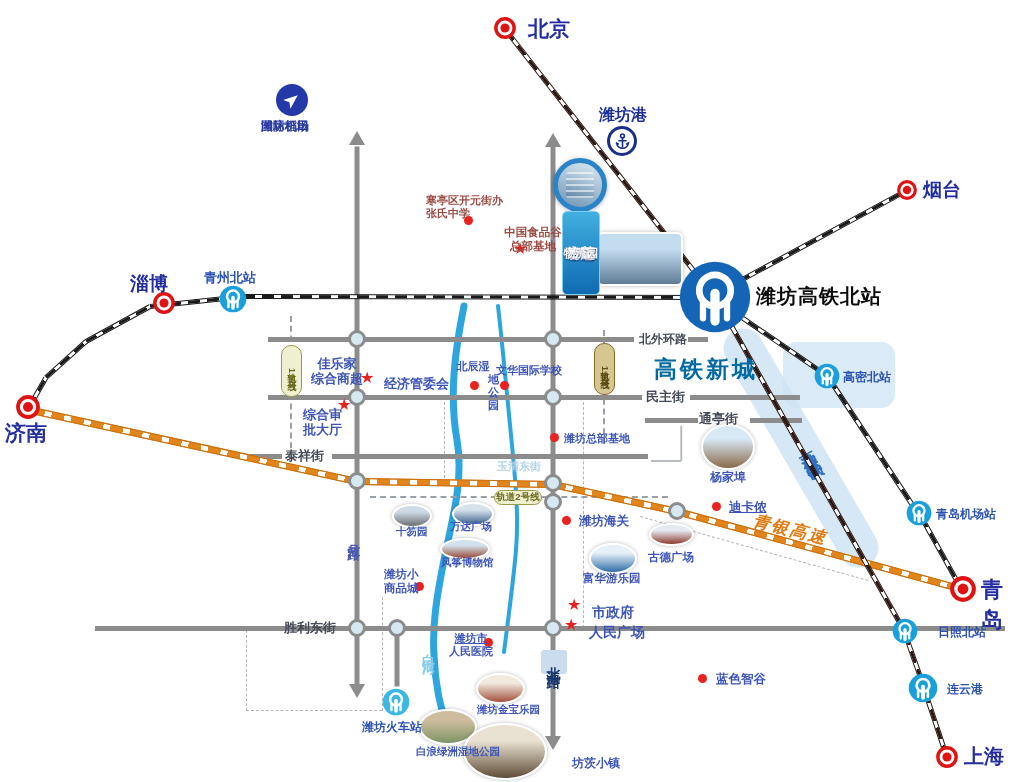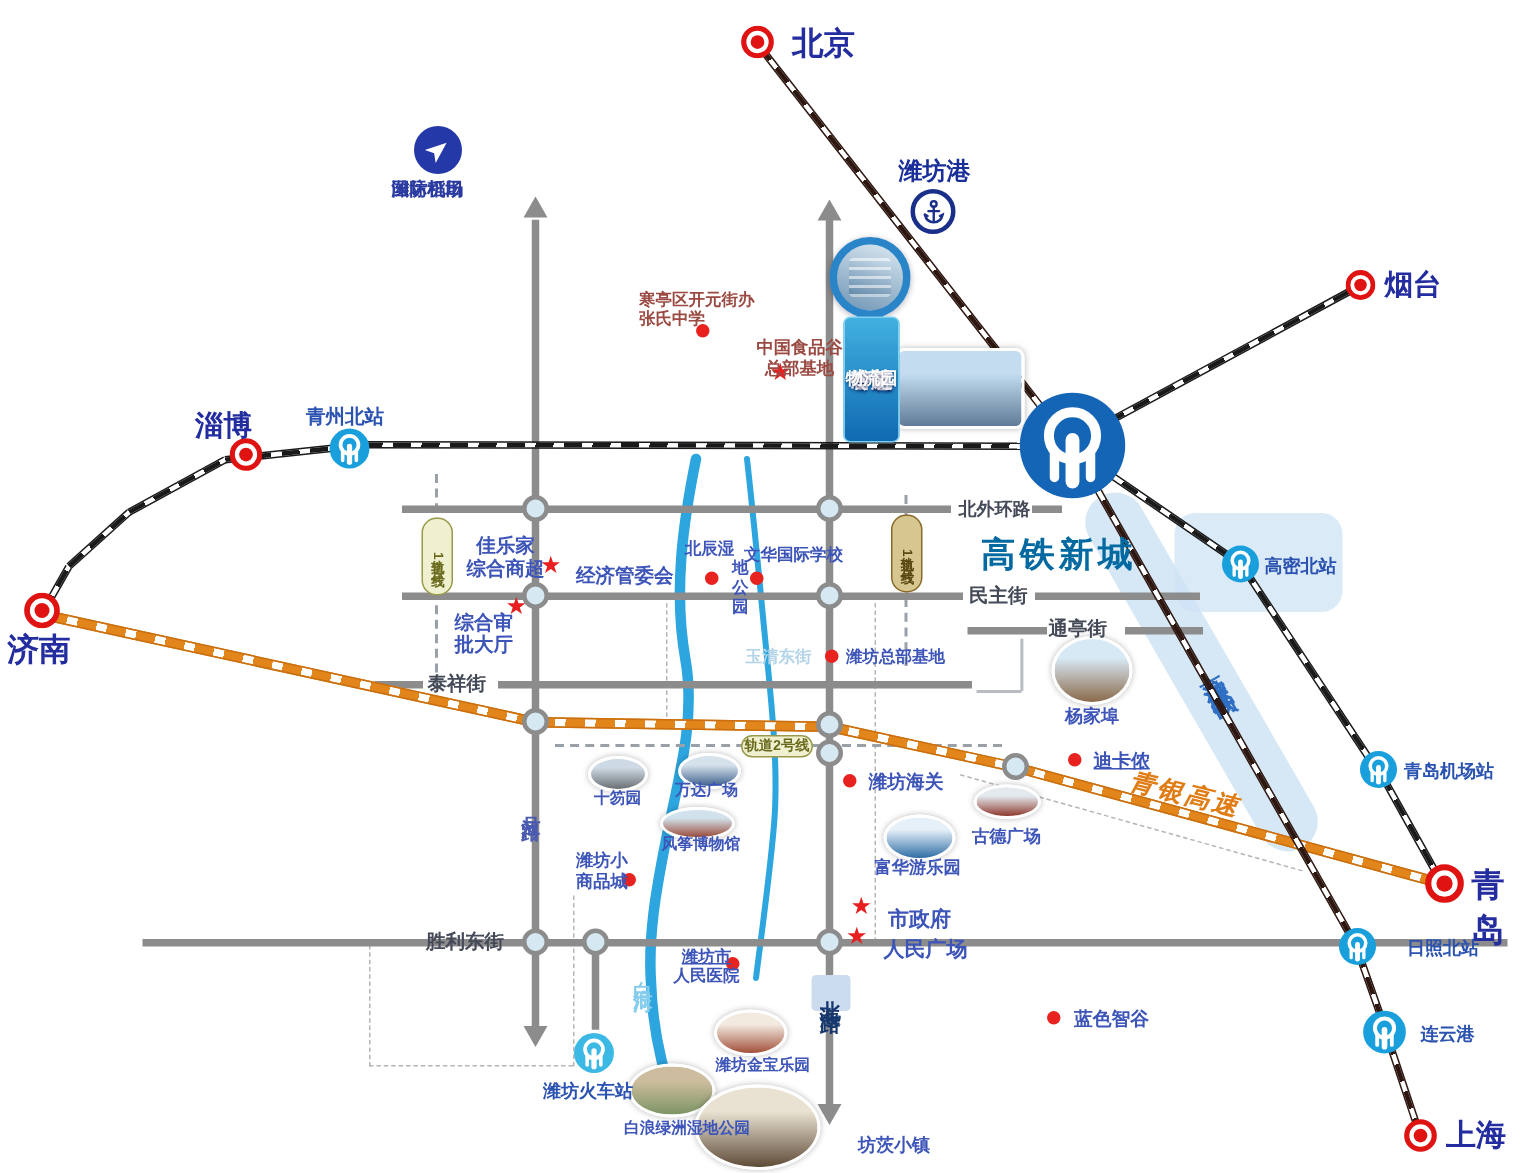--- a/index.html
+++ b/index.html
@@ -278,20 +278,21 @@
       <div class="city-label" style="left: 5px; top: 419px; font-size: 21px;">济南</div>
       <div class="city-label" style="left: 923px; top: 177px; font-size: 19px;">烟台</div>
       <div class="city-label" style="left: 981px; top: 575px; font-size: 22px;">青岛</div>
       <div class="city-label" style="left: 964px; top: 743px; font-size: 20px;">上海</div>
       <div class="station-label" style="left: 204px; top: 269px; font-size: 13px; text-align: right;">青州北站</div>
       <div class="station-label" style="left: 843px; top: 369px; font-size: 12px;">高密北站</div>
       <div class="station-label" style="left: 936px; top: 506px; font-size: 12px;">青岛机场站</div>
       <div class="station-label" style="left: 938px; top: 624px; font-size: 12px;">日照北站</div>
       <div class="station-label" style="left: 947px; top: 681px; font-size: 12px;">连云港</div>
       <div class="station-label" style="left: 362px; top: 719px; font-size: 12px;">潍坊火车站</div>
+      <div class="hero-label" style="left: 756px; top: 283px; font-size: 20px;">潍坊高铁北站</div>
       <div class="star" style="left: 360px; top: 370px; font-size: 16px;">★</div>
       <div class="lbl poi-label" style="left: 384px; top: 376px; font-size: 13px;">
         <div style="position: static;">经济管委会</div>
       </div>
       <div class="star" style="left: 337px; top: 397px; font-size: 16px;">★</div>
       <div class="lbl poi-label" style="left: 303px; top: 407px; font-size: 13px;">
         <div style="position: static;">综合审</div>
         <div style="position: static;">批大厅</div>
       </div>
       <div class="star" style="left: 567px; top: 597px; font-size: 16px;">★</div>
@@ -353,21 +354,21 @@
       <div class="lbl road-label" style="left: 646px; top: 389px; font-size: 13px;">
         <div style="position: static;">民主街</div>
       </div>
       <div class="lbl road-label" style="left: 285px; top: 448px; font-size: 13px;">
         <div style="position: static;">泰祥街</div>
       </div>
       <div class="lbl road-label" style="left: 699px; top: 411px; font-size: 13px;">
         <div style="position: static;">通亭街</div>
       </div>
       <div class="lbl faint-label" style="left: 497px; top: 432px; font-size: 11px;">
-        <div style="position: static;">玉清东街</div>
+        <div style="position: static; margin-top: 28px;">玉清东街</div>
       </div>
       <div class="lbl road-label" style="left: 284px; top: 620px; font-size: 13px;">
         <div style="position: static;">胜利东街</div>
       </div>
       <div class="lbl vroad-label" style="left: 346px; top: 534px; font-size: 13px;">
         <div style="position: static;">月河路</div>
       </div>
       <div class="badge-v" style="left: 541px; top: 650px; font-size: 14px;">北海路</div>
       <div class="lbl poi-label" style="left: 306px; top: 356px; font-size: 13px; width: 62px; text-align: center; white-space: normal;">
         <div style="position: static; font-family: Liberation Serif, serif;">佳乐家</div>

